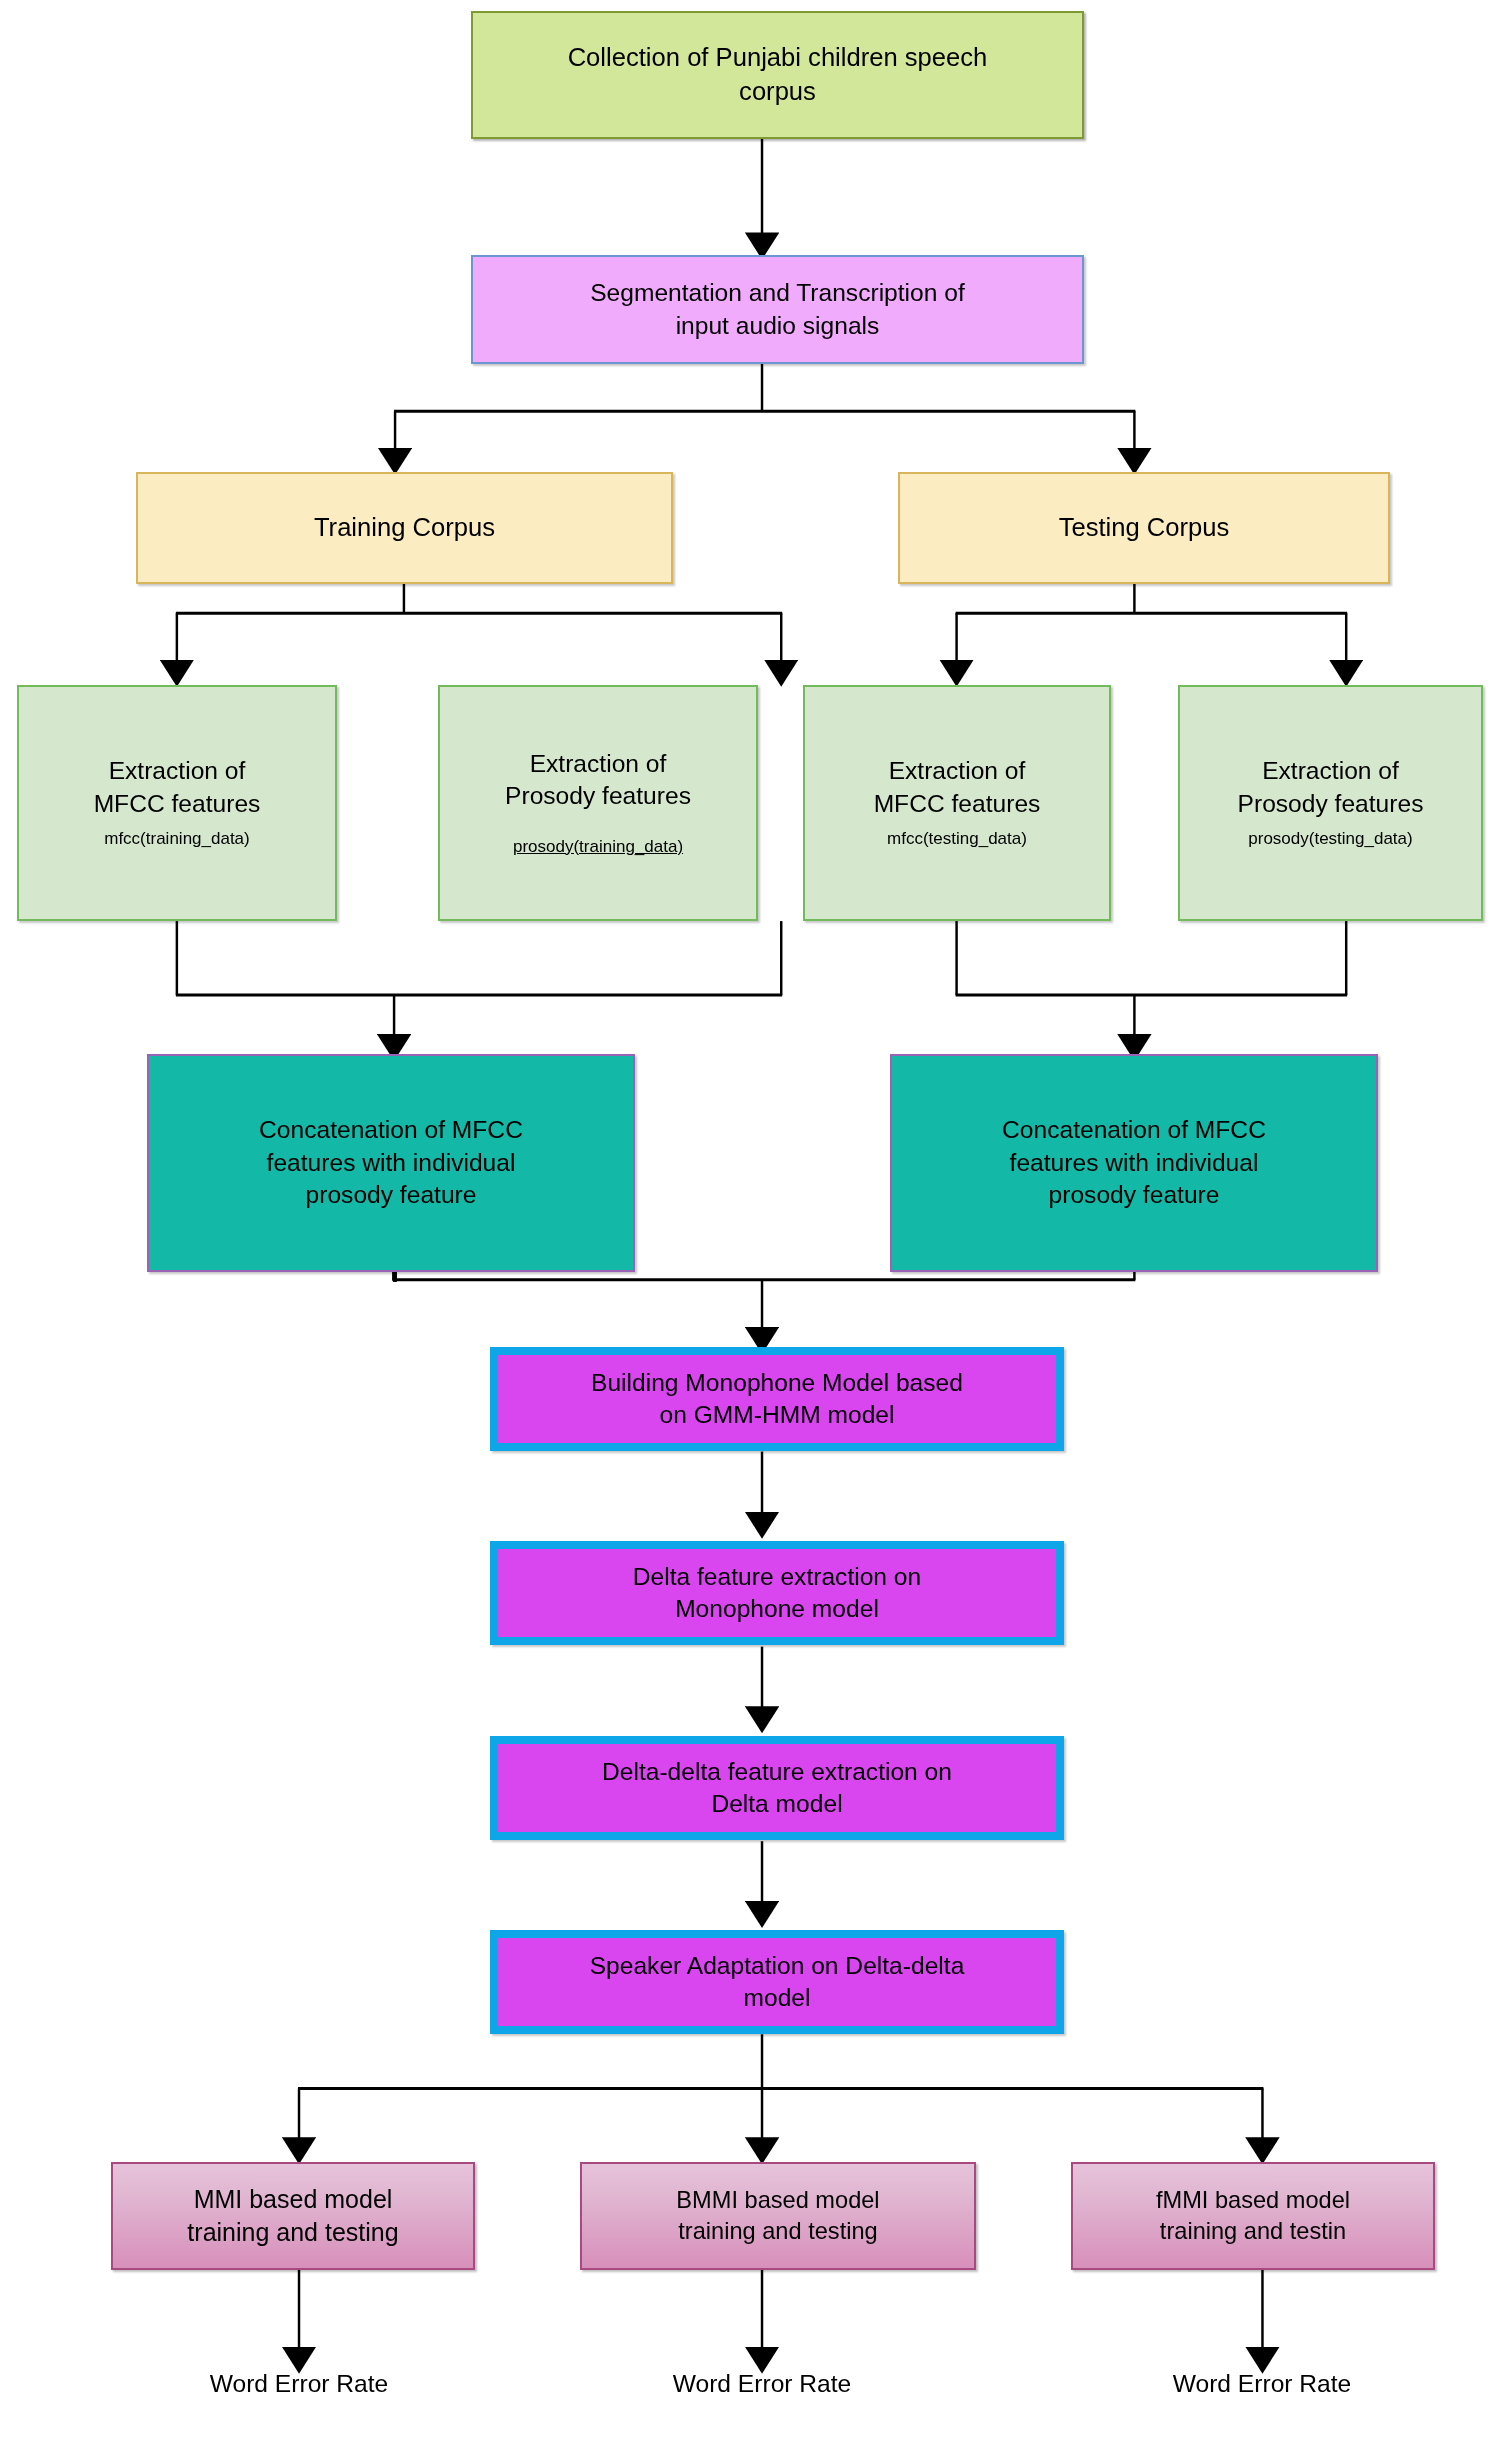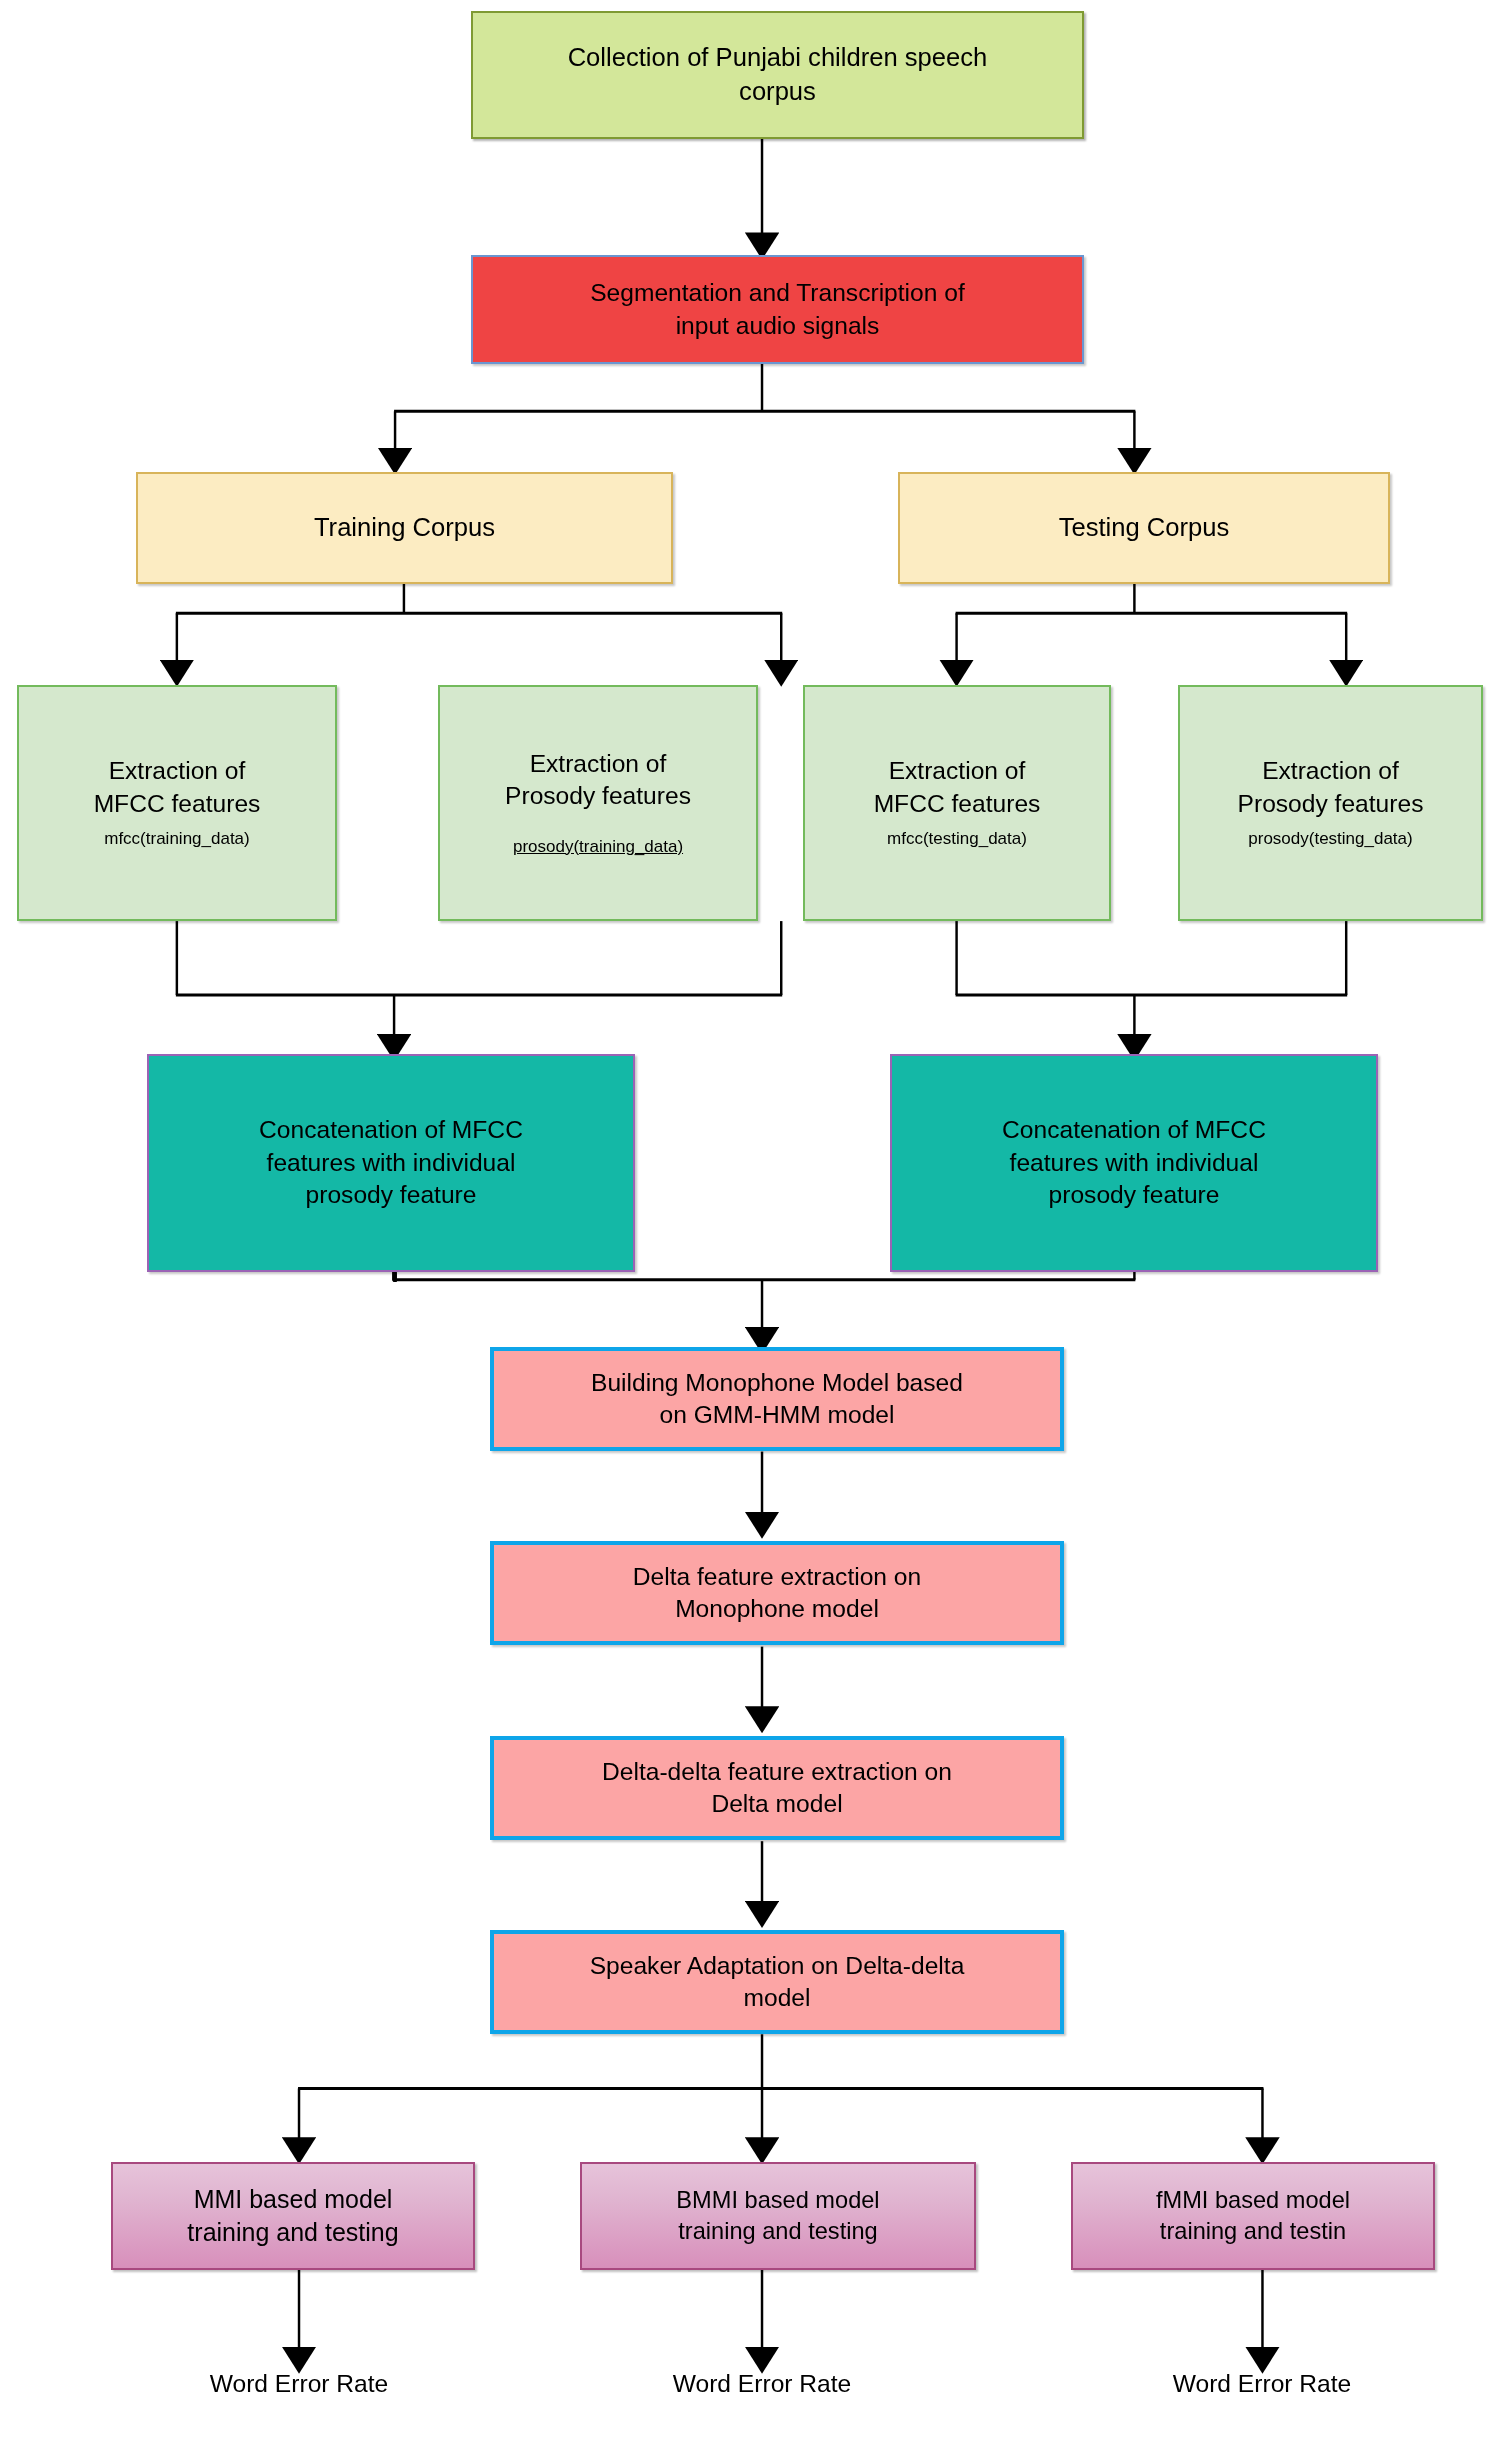--- a/index.html
+++ b/index.html
@@ -32,42 +32,42 @@
   .node .ln { display: block; white-space: nowrap; }
   .node .sub { display: block; white-space: nowrap; }
 
   
   .n-green-lime {
     background: #d3e79a;
     border: 2px solid #7f9a33;
     box-shadow: 1.5px 1.5px 2px rgba(0,0,0,0.30);
   }
   .n-blue {
-    background: #ef4444;
+    background: #f0abfc;
     border: 2px solid #6b96d0;
     box-shadow: 1.5px 1.5px 2px rgba(0,0,0,0.22);
   }
   .n-yellow {
     background: #fcecc2;
     border: 2px solid #d8b45a;
     box-shadow: 1.5px 1.5px 2px rgba(0,0,0,0.22);
   }
   .n-green-pale {
     background: #d5e8cd;
     border: 2px solid #73ba5c;
     box-shadow: 1.5px 1.5px 2px rgba(0,0,0,0.22);
   }
   .n-purple {
     background: #14b8a6;
     border: 2px solid #9b63b5;
     box-shadow: 1.5px 1.5px 2px rgba(0,0,0,0.22);
   }
   .n-pink {
-    background: #fca5a5;
-    border: 4px solid #0ea5e9;
+    background: #d946ef;
+    border: 8px solid #0ea5e9;
     box-shadow: 1.5px 1.5px 2px rgba(0,0,0,0.22);
   }
   .n-magenta {
     background: linear-gradient(to bottom, #e6c3da 0%, #e0b4d0 35%, #d88fbb 100%);
     border: 2px solid #a8497f;
     box-shadow: 1.5px 1.5px 2px rgba(0,0,0,0.25);
   }
   .plain-label {
     position: absolute;
     color: #000000;

